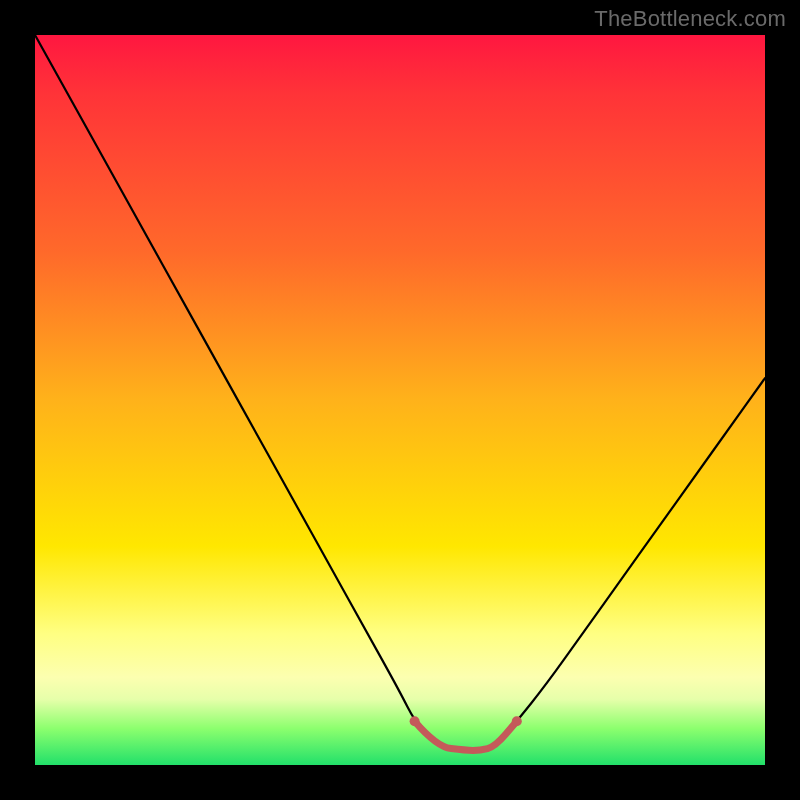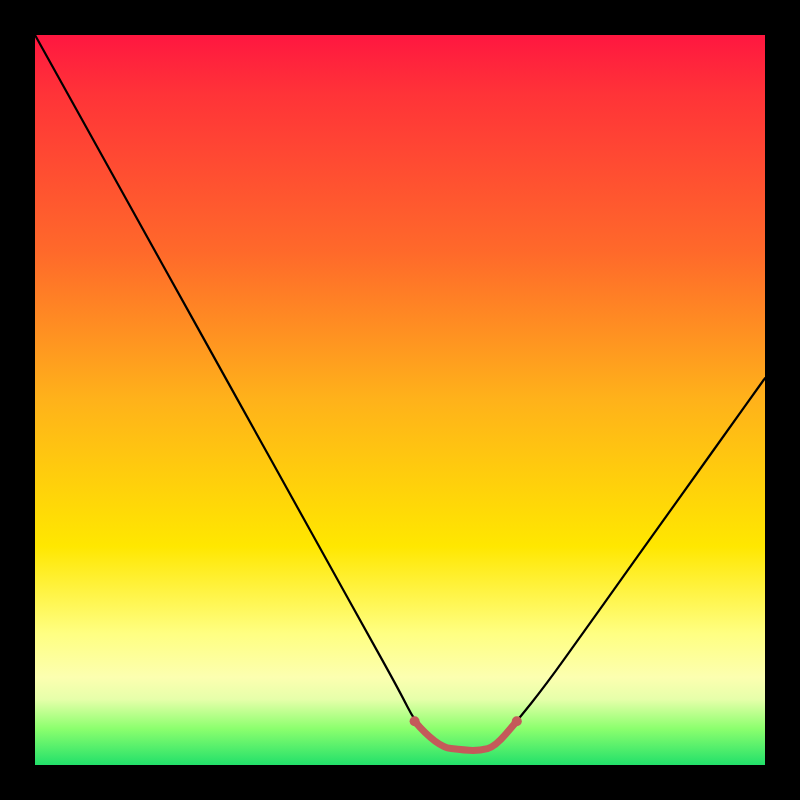--- a/index.html
+++ b/index.html
@@ -54,20 +54,21 @@
     width: 730px;
     height: 730px;
     overflow: visible;
   }
 </style>
 </head>
 <body>
 
 <div class="frame">
 
+  <div class="watermark">TheBottleneck.com</div>
 
   <div class="plot-area">
     <svg class="curve" viewBox="0 0 730 730" preserveAspectRatio="none">
       <path id="mainCurve" fill="none" stroke="#000000" stroke-width="2.2" stroke-linecap="round" stroke-linejoin="round" d="M 0 0 Q 36.5 65.69999999999993 54.75 98.55000000000001 Q 73 131.4000000000001 91.25 164.25000000000006 Q 109.5 197.10000000000002 127.75 229.95000000000002 Q 146 262.8 164.25 295.65 Q 182.5 328.49999999999994 200.75 361.34999999999997 Q 219 394.2 237.25 427.04999999999995 Q 255.49999999999997 459.9 273.75 492.75 Q 292 525.6 310.25 558.45 Q 328.5 591.3 346.75 624.15 Q 365 657 372.3 671.6 Q 379.6 686.2 390.55000000000007 698.975 Q 401.50000000000006 711.75 416.1 713.575 Q 430.7 715.4 438 715.4 Q 445.3 715.4 452.6 713.575 Q 459.9 711.75 470.85 698.975 Q 481.8 686.2 496.4 667.95 Q 510.99999999999994 649.7 529.25 624.1500000000001 Q 547.5 598.6 565.75 573.05 Q 584 547.5 602.25 521.95 Q 620.5 496.4 638.75 470.85 Q 657 445.3 675.25 419.75 Q 693.5 394.2 711.75 368.65 T 730 343.09999999999997"></path>
       <path id="troughCurve" fill="none" stroke="#c45a5a" stroke-width="7" stroke-linecap="round" stroke-linejoin="round" d="M 379.6 686.2 Q 401.50000000000006 711.75 416.1 713.575 Q 430.7 715.4 438 715.4 Q 445.3 715.4 452.6 713.575 Q 459.9 711.75 470.85 698.975 T 481.8 686.2"></path>
       <circle id="dotL" r="5" fill="#c45a5a" cx="379.6" cy="686.2"></circle>
       <circle id="dotR" r="5" fill="#c45a5a" cx="481.8" cy="686.2"></circle>
     </svg>
   </div>
 

